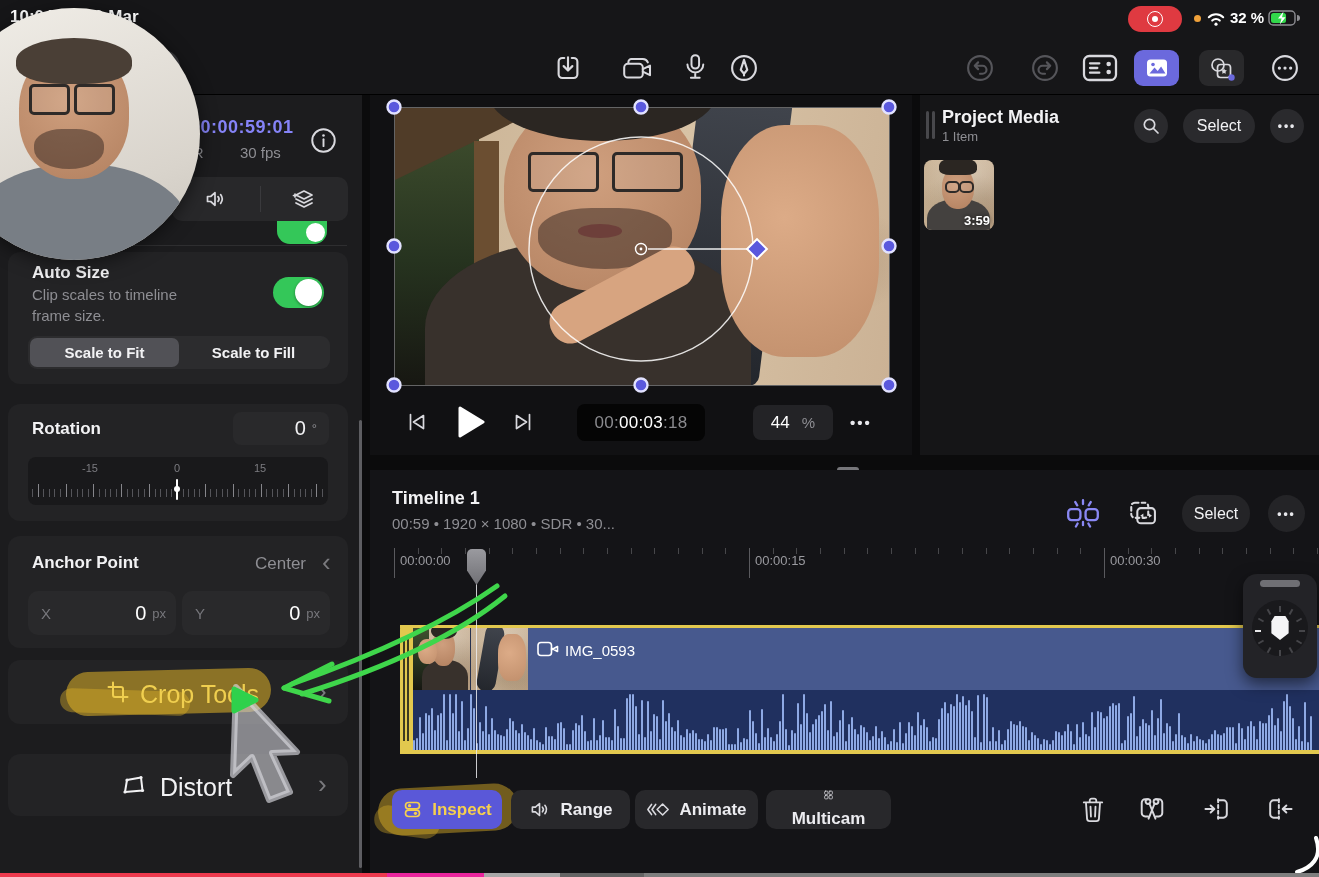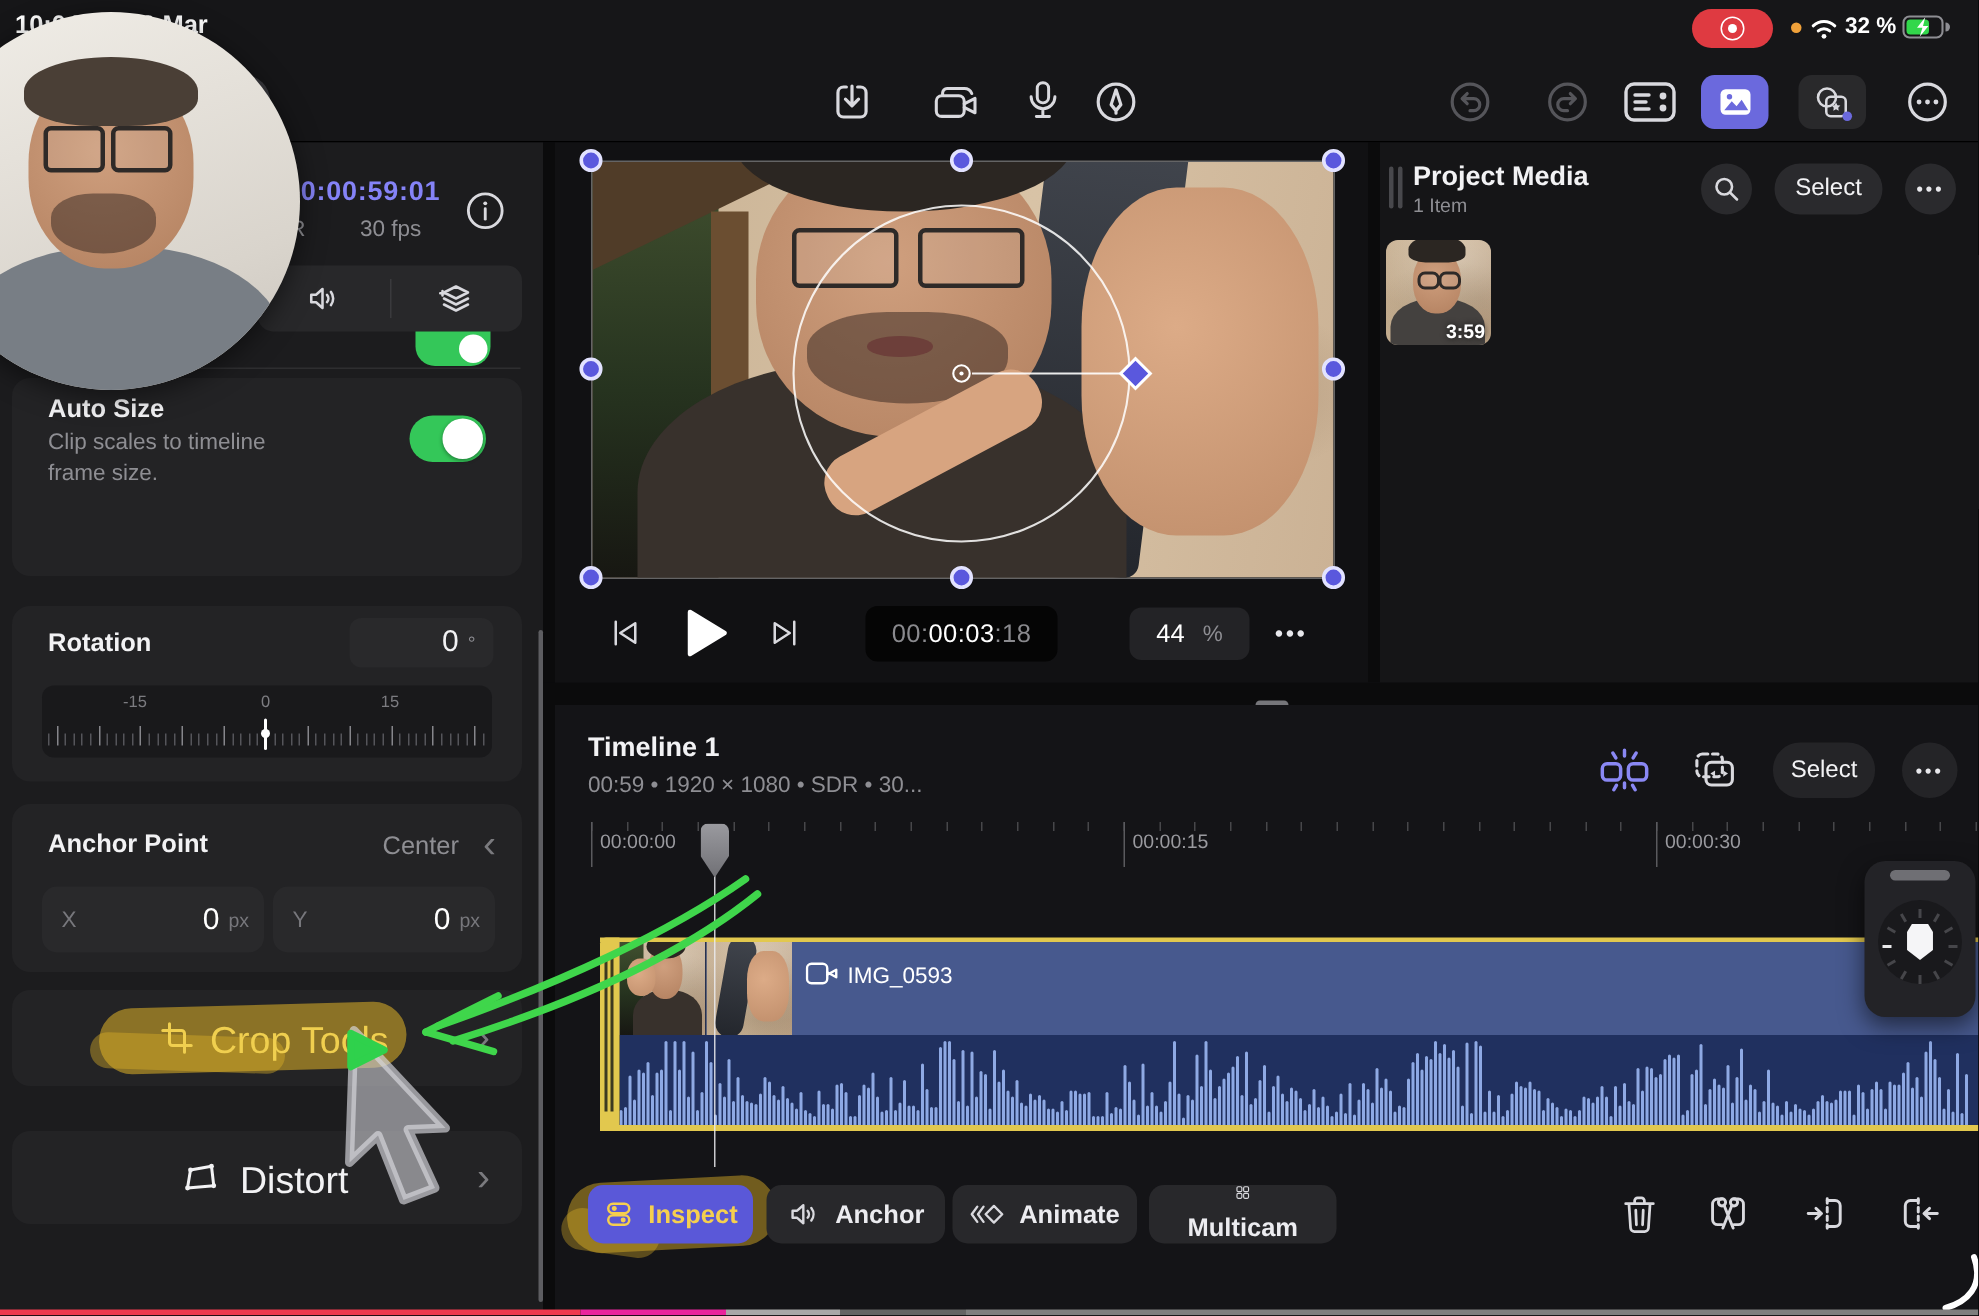--- a/index.html
+++ b/index.html
@@ -218,20 +218,24 @@
   </div>
   <div class="abs" style="left:105px;top:245px;width:242px;height:1px;background:#2e2e30;"></div>
 
   <div class="card" style="top:252px;height:132px;">
     <div class="abs sec-title" style="left:24px;top:11px">Auto Size</div>
     <div class="abs t15 muted" style="left:24px;top:34px">Clip scales to timeline</div>
     <div class="abs t15 muted" style="left:24px;top:55px">frame size.</div>
     <div class="toggle" style="left:265px;top:25px">
         <span class="knob"></span>
       </div>
+    <div class="seg abs" style="left:20px;top:84px;width:302px;height:33px;">
+      <div class="opt sel">Scale to Fit</div>
+      <div class="opt">Scale to Fill</div>
+    </div>
   </div>
 
   <div class="card" style="top:404px;height:117px;">
     <div class="abs sec-title" style="left:24px;top:15px">Rotation</div>
     <div class="abs" style="left:225px;top:8px;width:96px;height:33px;background:#29292b;border-radius:8px;display:flex;align-items:center;justify-content:flex-end;padding-right:12px;box-sizing:border-box;">
       <span class="t20" style="font-weight:500;">0</span>
       <span class="t13 muted" style="margin-left:6px;">°</span>
     </div>
     <div class="rruler" style="left:20px;top:53px;">
       <span class="rlabel" style="left:62px">-15</span>
@@ -877,21 +881,21 @@
         <rect x="4" y="12.8" width="16" height="7.2" rx="3.6"></rect>
         <circle cx="15.4" cy="16.4" r="1.9" fill="var(--inspect-yellow)" stroke="none"></circle>
       </svg>
     <span>Inspect</span>
   </div>
   <div class="dock-btn" style="left:511px;width:119px;z-index:20;">
     <svg class="ic" width="23" height="21" viewBox="0 0 24 22">
         <path d="M3.5,8.5 v5 h3.2 l4.3,3.8 V4.7 L6.7,8.5 z"></path>
         <path d="M14,8.6 a3.6,3.6 0 0 1 0,4.8 M16.6,6.6 a7.2,7.2 0 0 1 0,8.8"></path>
       </svg>
-    <span>Anchor</span>
+    <span>Range</span>
   </div>
   <div class="dock-btn" style="left:635px;width:123px;z-index:20;">
     <svg class="ic" width="24" height="21" viewBox="0 0 26 22">
         <path d="M6,5.5 l-4,5.5 4,5.5 M10.5,5.5 l-4,5.5 4,5.5 M18,5 l6,6 -6,6 -6,-6 z"></path>
       </svg>
     <span>Animate</span>
   </div>
   <div class="dock-btn" style="left:766px;width:125px;z-index:20;flex-direction:column;">
     <svg class="ic" width="21" height="21" viewBox="0 0 22 22">
         <rect x="2.5" y="2.5" width="7.2" height="7.2" rx="1.8"></rect>

